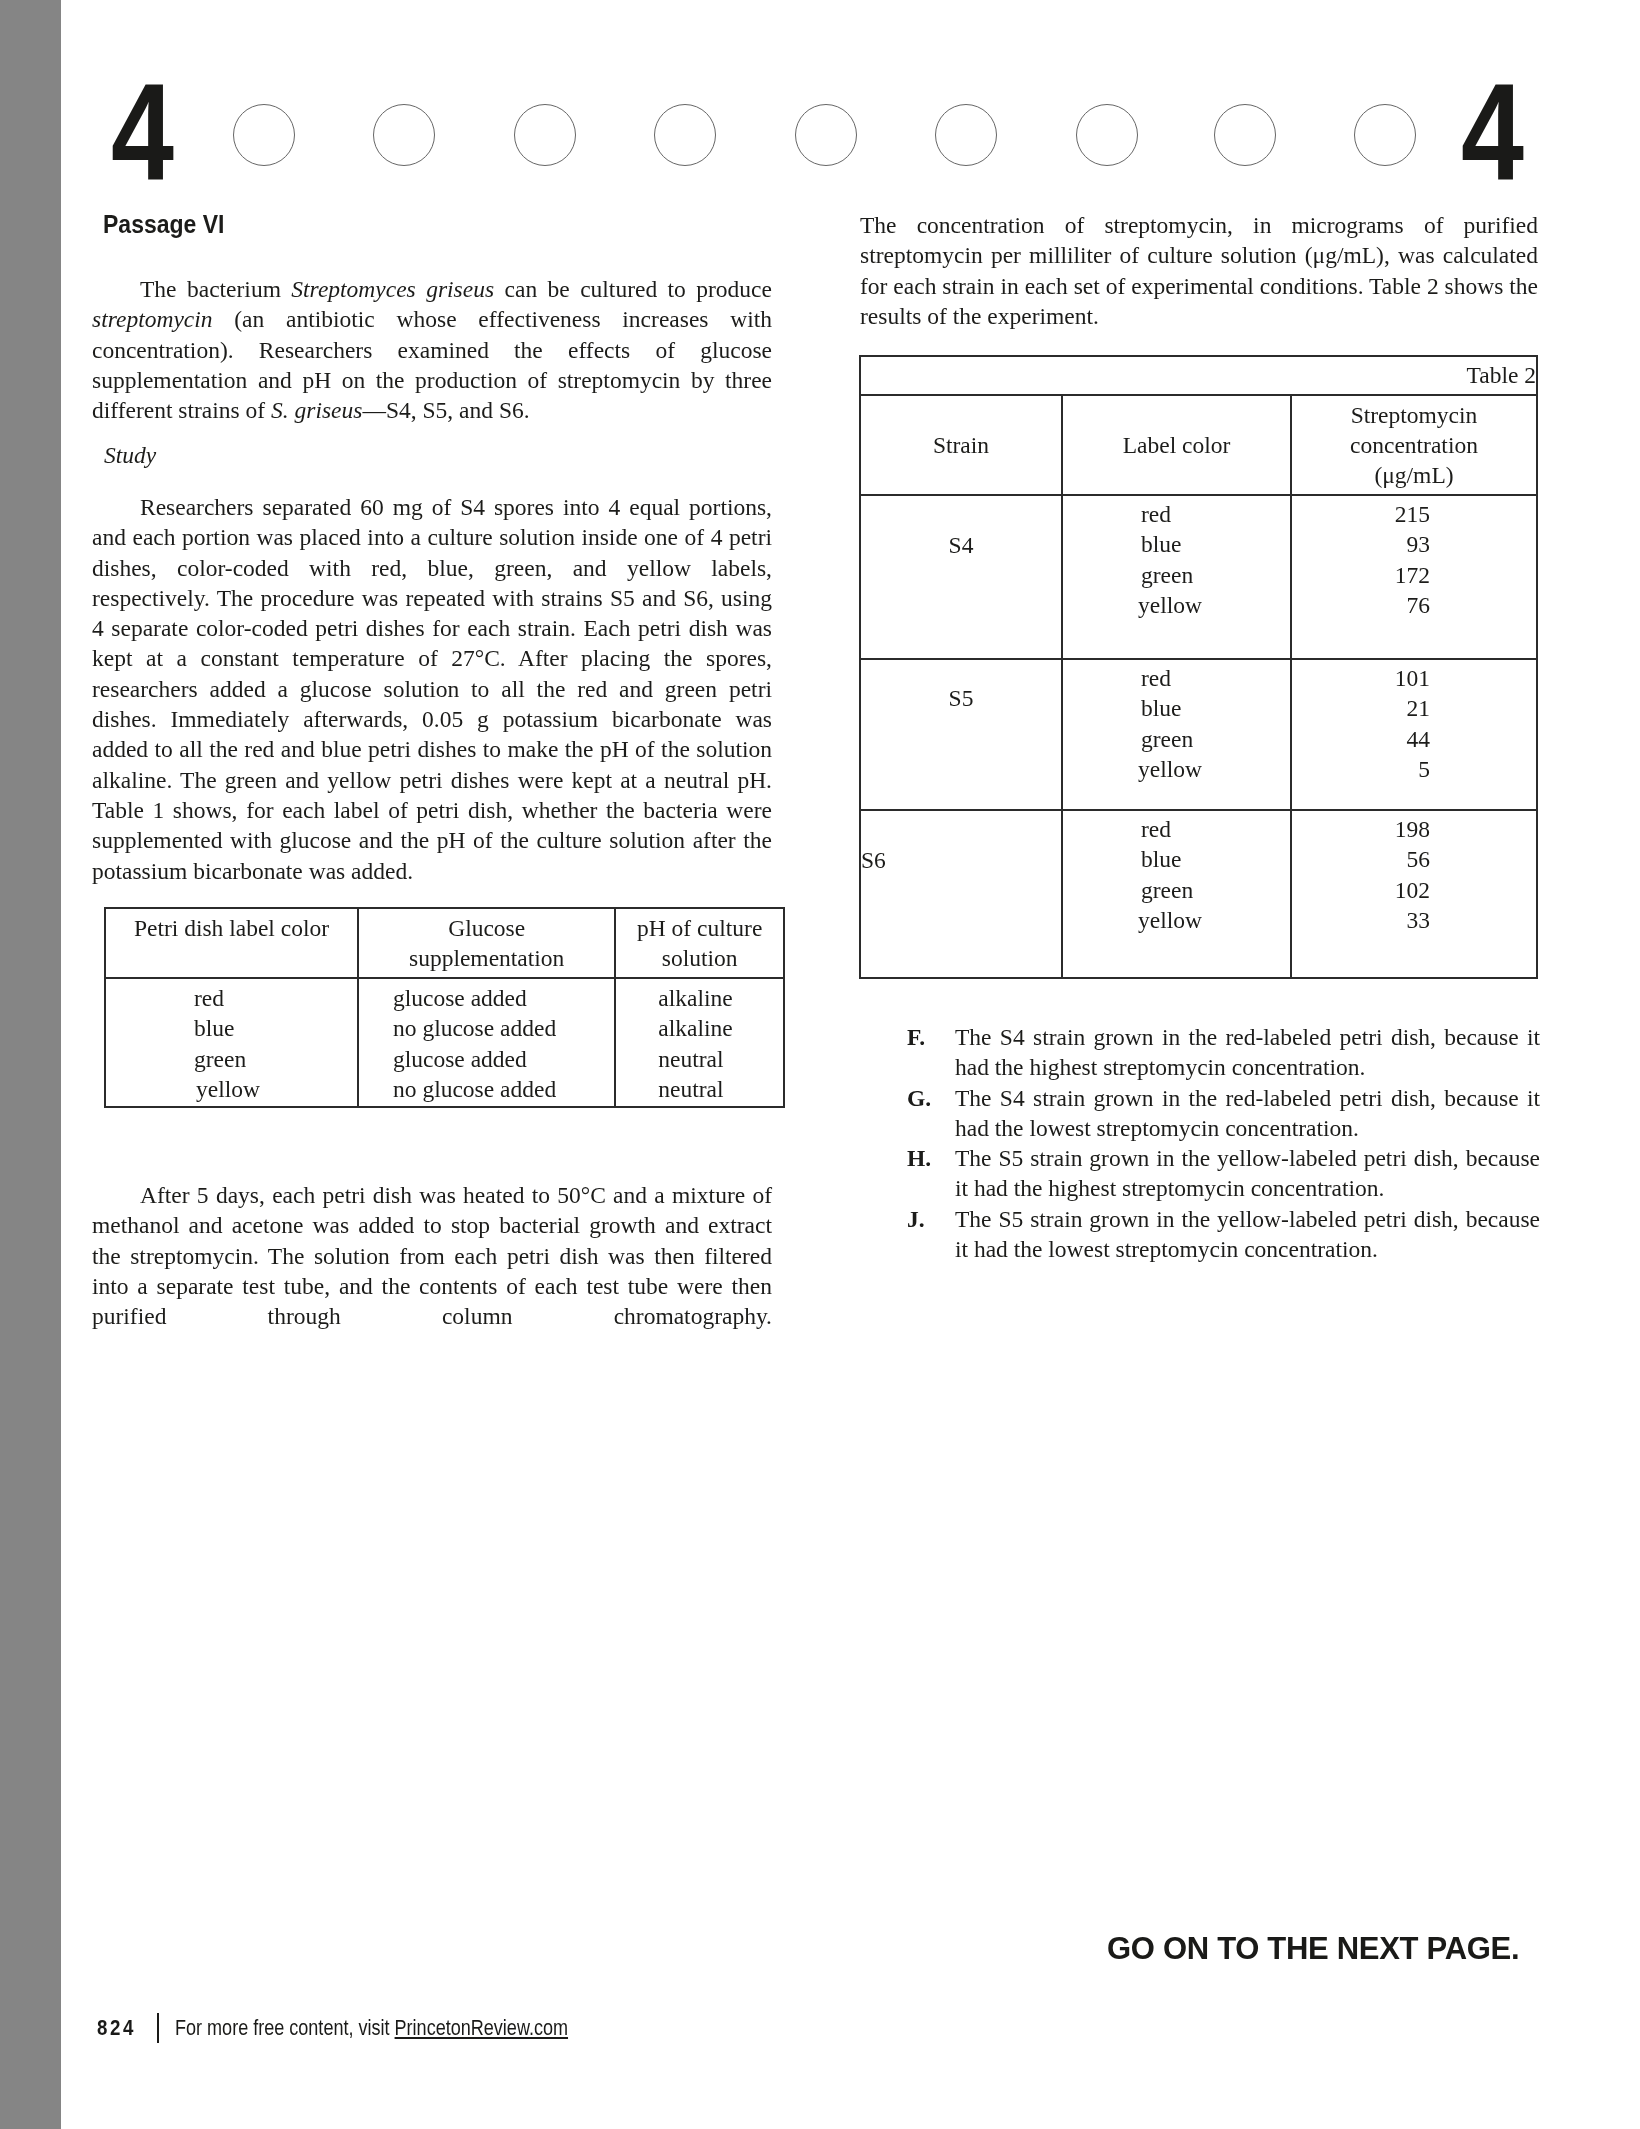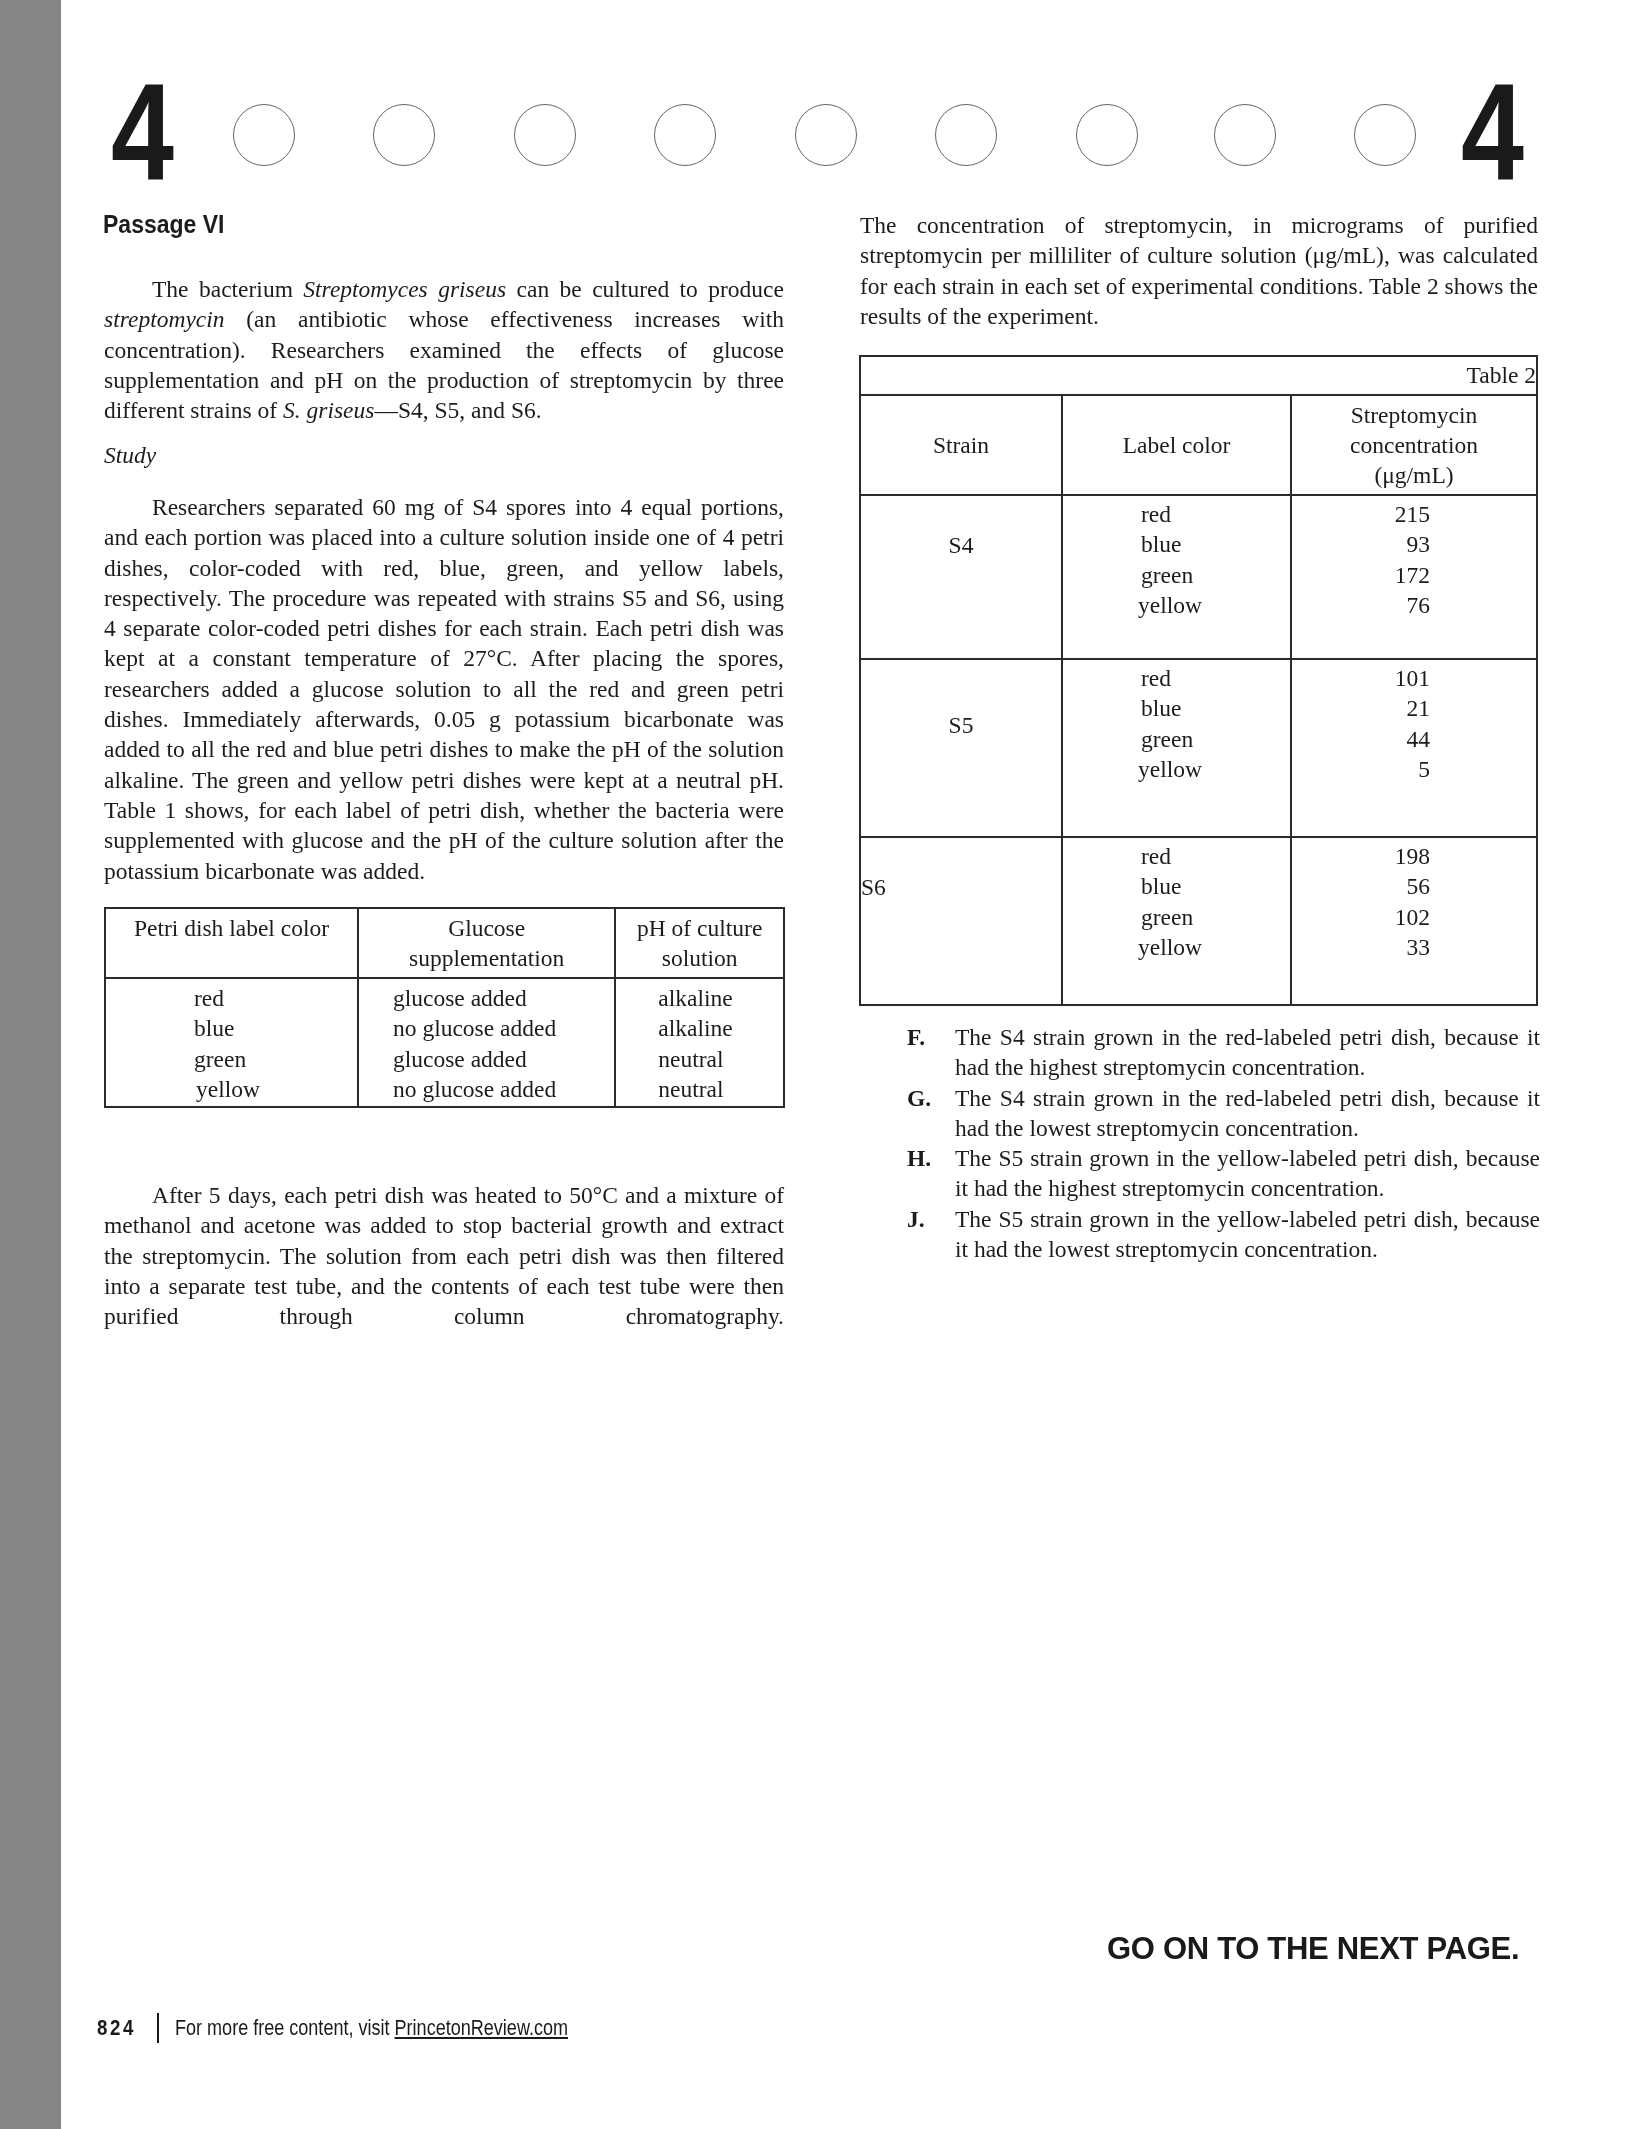--- a/index.html
+++ b/index.html
@@ -2,21 +2,21 @@
 <html><head>
 <meta charset="utf-8">
 <style>
   html, body { margin:0; padding:0; background:#ffffff; }
   body { width:1640px; height:2129px; position:relative; overflow:hidden; color:#1c1c1a; }
   .sidebar { position:absolute; left:0; top:0; width:61px; height:2129px; background:#858585; }
   .big4 { position:absolute; top:62px; font-family:"Liberation Sans", sans-serif; font-weight:bold; font-size:138px; line-height:138px; color:#1a1a18; transform:scaleX(0.82); transform-origin:left top; }
   .circle { position:absolute; top:104px; width:62px; height:62px; border:1.5px solid #666; border-radius:50%; box-sizing:border-box; }
   .serif { font-family:"Liberation Serif", serif; font-size:23.5px; line-height:30.3px; color:#1c1c1a; }
   .passage-title { position:absolute; left:103px; top:209px; font-family:"Liberation Sans", sans-serif; font-weight:bold; font-size:25px; line-height:30px; transform:scaleX(0.92); transform-origin:left top; }
-  .col-left { position:absolute; left:104px; width:680px; }
+  .col-left { position:absolute; left:92px; width:680px; }
   .col-right { position:absolute; left:860px; width:678px; }
   p { margin:0; text-align:justify; }
   .indent { text-indent:48px; }
   .study { position:absolute; left:104px; top:440px; font-style:italic; }
   table.t { position:absolute; border-collapse:collapse; font-family:"Liberation Serif", serif; font-size:23.5px; line-height:30.3px; color:#1c1c1a; }
   table.t td, table.t th { border:2.5px solid #2b2b2b; font-weight:normal; padding:0; vertical-align:top; }
   .cell-lines { display:block; }
   .q-num { font-weight:bold; }
   .opt { position:relative; padding-left:48px; }
   .opt-letter { position:absolute; left:0; font-weight:bold; }
@@ -127,21 +127,21 @@
       <div style="width:138px; text-align:right;">
         <span class="cell-lines">215</span>
         <span class="cell-lines">93</span>
         <span class="cell-lines">172</span>
         <span class="cell-lines">76</span>
       </div>
     </td>
   </tr>
 
   <tr>
-    <td style="text-align:center; vertical-align:top; padding-top:50px; height:126px;">S5</td>
+    <td style="text-align:center; vertical-align:top; padding-top:23px; height:126px;">S5</td>
     <td style="padding:3px 0 4px 78px;">
       <span class="cell-lines">red</span>
       <span class="cell-lines">blue</span>
       <span class="cell-lines">green</span>
       <span class="cell-lines" style="margin-left:-3px;">yellow</span>
     </td>
     <td style="padding:3px 0 4px 0;">
       <div style="width:138px; text-align:right;">
         <span class="cell-lines">101</span>
         <span class="cell-lines">21</span>

